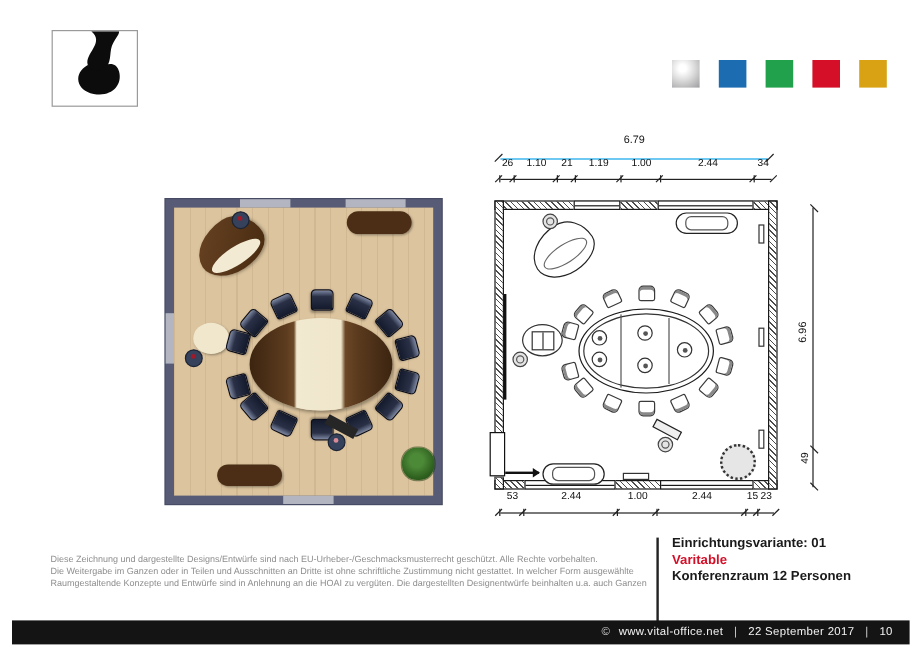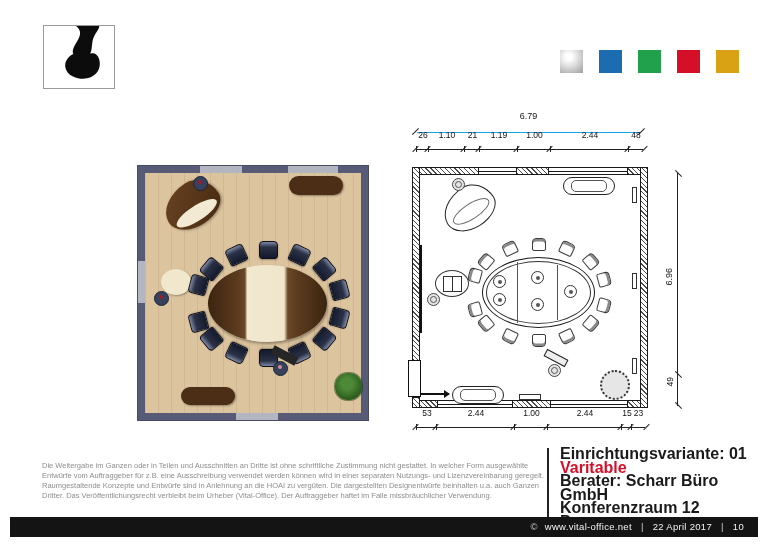--- a/index.html
+++ b/index.html
@@ -93,21 +93,21 @@
   .dimseg::before{content:"";position:absolute;left:-2px;bottom:-4px;width:1px;height:8px;background:#222;transform:rotate(45deg);}
   .dimseg::after{content:"";position:absolute;left:-1px;bottom:-3px;width:1px;height:6px;background:#222;}
   .dimseg .lab{position:absolute;width:100%;left:0;top:-10px;text-align:center;font-size:8.5px;color:#111;white-space:nowrap;}
   .dimseg.endtick .rtick{position:absolute;right:-2px;bottom:-4px;width:1px;height:8px;background:#222;transform:rotate(45deg);}
   #dim-right{position:absolute;left:677px;top:173px;height:233px;border-left:1px solid #222;width:0;}
   #dim-right .t{position:absolute;left:-4px;width:9px;height:1px;background:#222;transform:rotate(45deg);}
   .vlabel{position:absolute;writing-mode:vertical-rl;transform:rotate(180deg);font-size:9px;color:#111;}
 
   
   #divider{position:absolute;left:547px;top:448px;width:2px;height:70px;background:#222;}
-  #info{position:absolute;left:560px;top:447px;font-size:16px;font-weight:bold;line-height:13.5px;}
+  #info{position:absolute;left:560px;top:447px;font-size:11px;font-weight:bold;line-height:13.5px;}
   #info .red{color:#d50f28;}
   #disclaimer{position:absolute;left:42px;top:461px;width:505px;font-size:7.5px;line-height:10px;color:#8e8e8e;}
   #footer-bar{position:absolute;left:10px;top:517px;width:748px;height:20px;background:#141414;color:#f2f2f2;
               font-size:9.5px;line-height:20px;text-align:right;box-sizing:border-box;padding-right:14px;letter-spacing:.3px;}
   #footer-bar .sep{margin:0 9px;color:#cfcfcf;}
   #footer-bar .cc{margin-right:7px;color:#cfcfcf;}
 </style>
 </head>
 <body>
 
@@ -254,21 +254,21 @@
     <div class="dimseg" style="width:38px;">
         <span class="lab">1.19</span>
       </div>
     <div class="dimseg" style="width:33px;">
         <span class="lab">1.00</span>
       </div>
     <div class="dimseg" style="width:78px;">
         <span class="lab">2.44</span>
       </div>
     <div class="dimseg endtick" style="width:14px;">
-        <span class="lab">48</span>
+        <span class="lab">34</span>
         <span class="rtick"></span>
       </div>
   </div>
   <div class="dimrow" style="left:417px;top:418px;">
     <div class="dimseg" style="width:20px;">
         <span class="lab">53</span>
       </div>
     <div class="dimseg" style="width:78px;">
         <span class="lab">2.44</span>
       </div>
@@ -291,28 +291,26 @@
     <span class="t" style="top:201px;"></span>
     <span class="t" style="top:232px;"></span>
   </div>
   <span class="vlabel" style="left:664px;top:268px;">6.96</span>
   <span class="vlabel" style="left:665px;top:377px;font-size:8.5px;">49</span>
 
   <div id="divider"></div>
   <div id="info">
     <div>Einrichtungsvariante: 01</div>
     <div class="red">Varitable</div>
-    <div>Berater: Scharr Büro GmbH</div>
     <div>Konferenzraum 12 Personen</div>
   </div>
 
   <div id="disclaimer">
+    <div>Diese Zeichnung und dargestellte Designs/Entwürfe sind nach EU-Urheber-/Geschmacksmusterrecht geschützt. Alle Rechte vorbehalten.</div>
     <div>Die Weitergabe im Ganzen oder in Teilen und Ausschnitten an Dritte ist ohne schriftliche Zustimmung nicht gestattet. In welcher Form ausgewählte</div>
-    <div>Entwürfe vom Auftraggeber für z.B. eine Ausschreibung verwendet werden können wird in einer separaten Nutzungs- und Lizenzvereinbarung geregelt.</div>
     <div>Raumgestaltende Konzepte und Entwürfe sind in Anlehnung an die HOAI zu vergüten. Die dargestellten Designentwürfe beinhalten u.a. auch Ganzen</div>
-    <div>Dritter. Das Veröffentlichungsrecht verbleibt beim Urheber (Vital-Office). Der Auftraggeber haftet im Falle missbräuchlicher Verwendung.</div>
   </div>
 
   <div id="footer-bar">
-    <span class="cc">©</span><span>www.vital-office.net</span><span class="sep">|</span><span>22 April 2017</span><span class="sep">|</span><span>10</span>
+    <span class="cc">©</span><span>www.vital-office.net</span><span class="sep">|</span><span>22 September 2017</span><span class="sep">|</span><span>10</span>
   </div>
 
 </div>
 
 </body></html>

